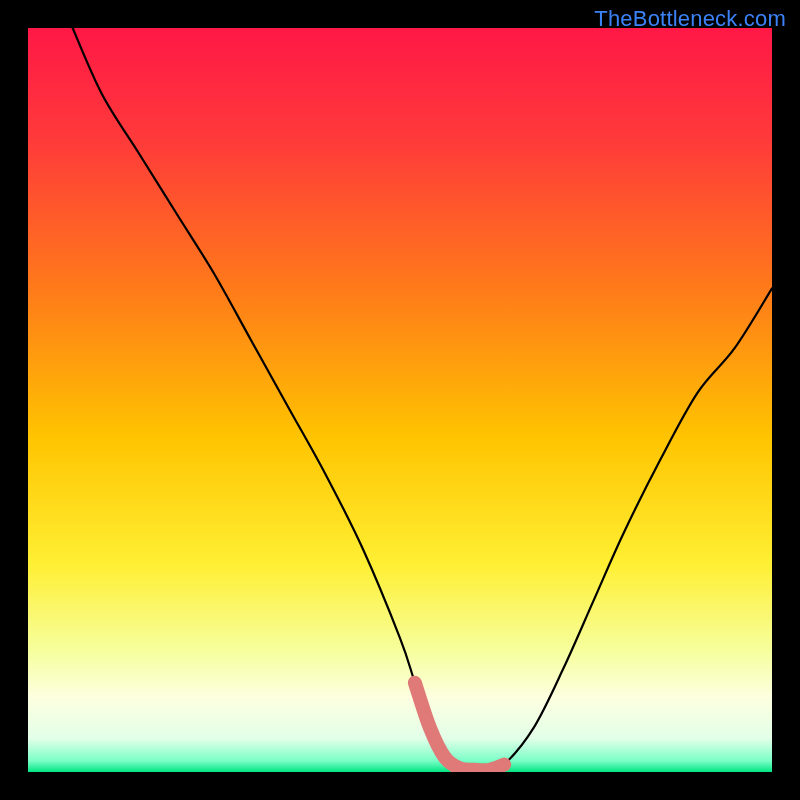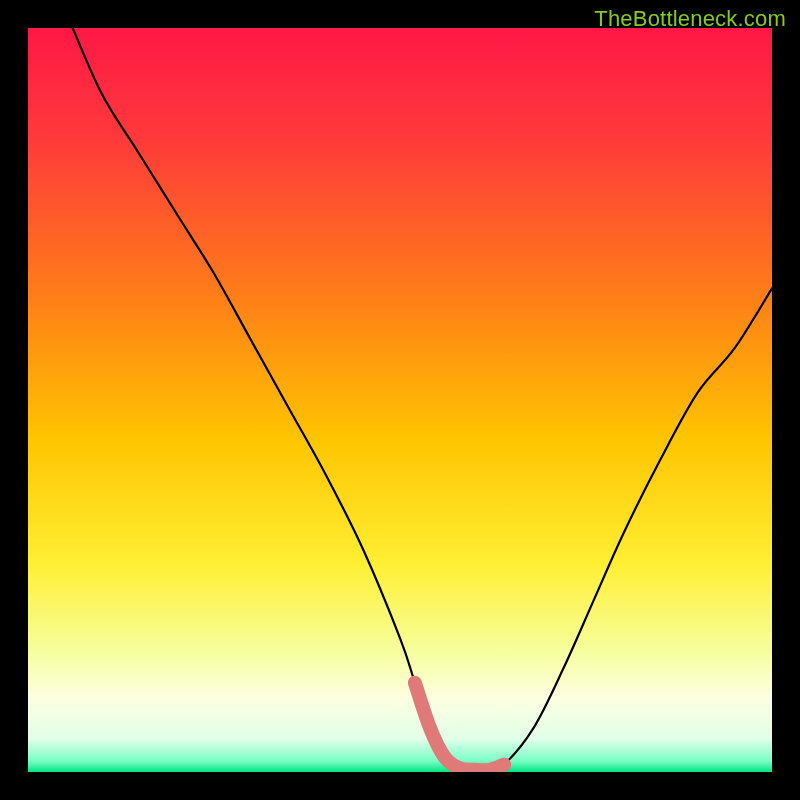--- a/index.html
+++ b/index.html
@@ -25,21 +25,21 @@
     width: 744px;
     height: 744px;
     overflow: hidden;
   }
   .watermark {
     position: absolute;
     top: 6px;
     right: 14px;
     font-family: Arial, Helvetica, sans-serif;
     font-size: 22px;
-    color: #84cc16;
+    color: #3b82f6;
     letter-spacing: 0.2px;
     font-weight: 500;
   }
   svg { display: block; }
 </style>
 </head>
 <body>
 
 <div class="frame">
   <div class="watermark">TheBottleneck.com</div>

